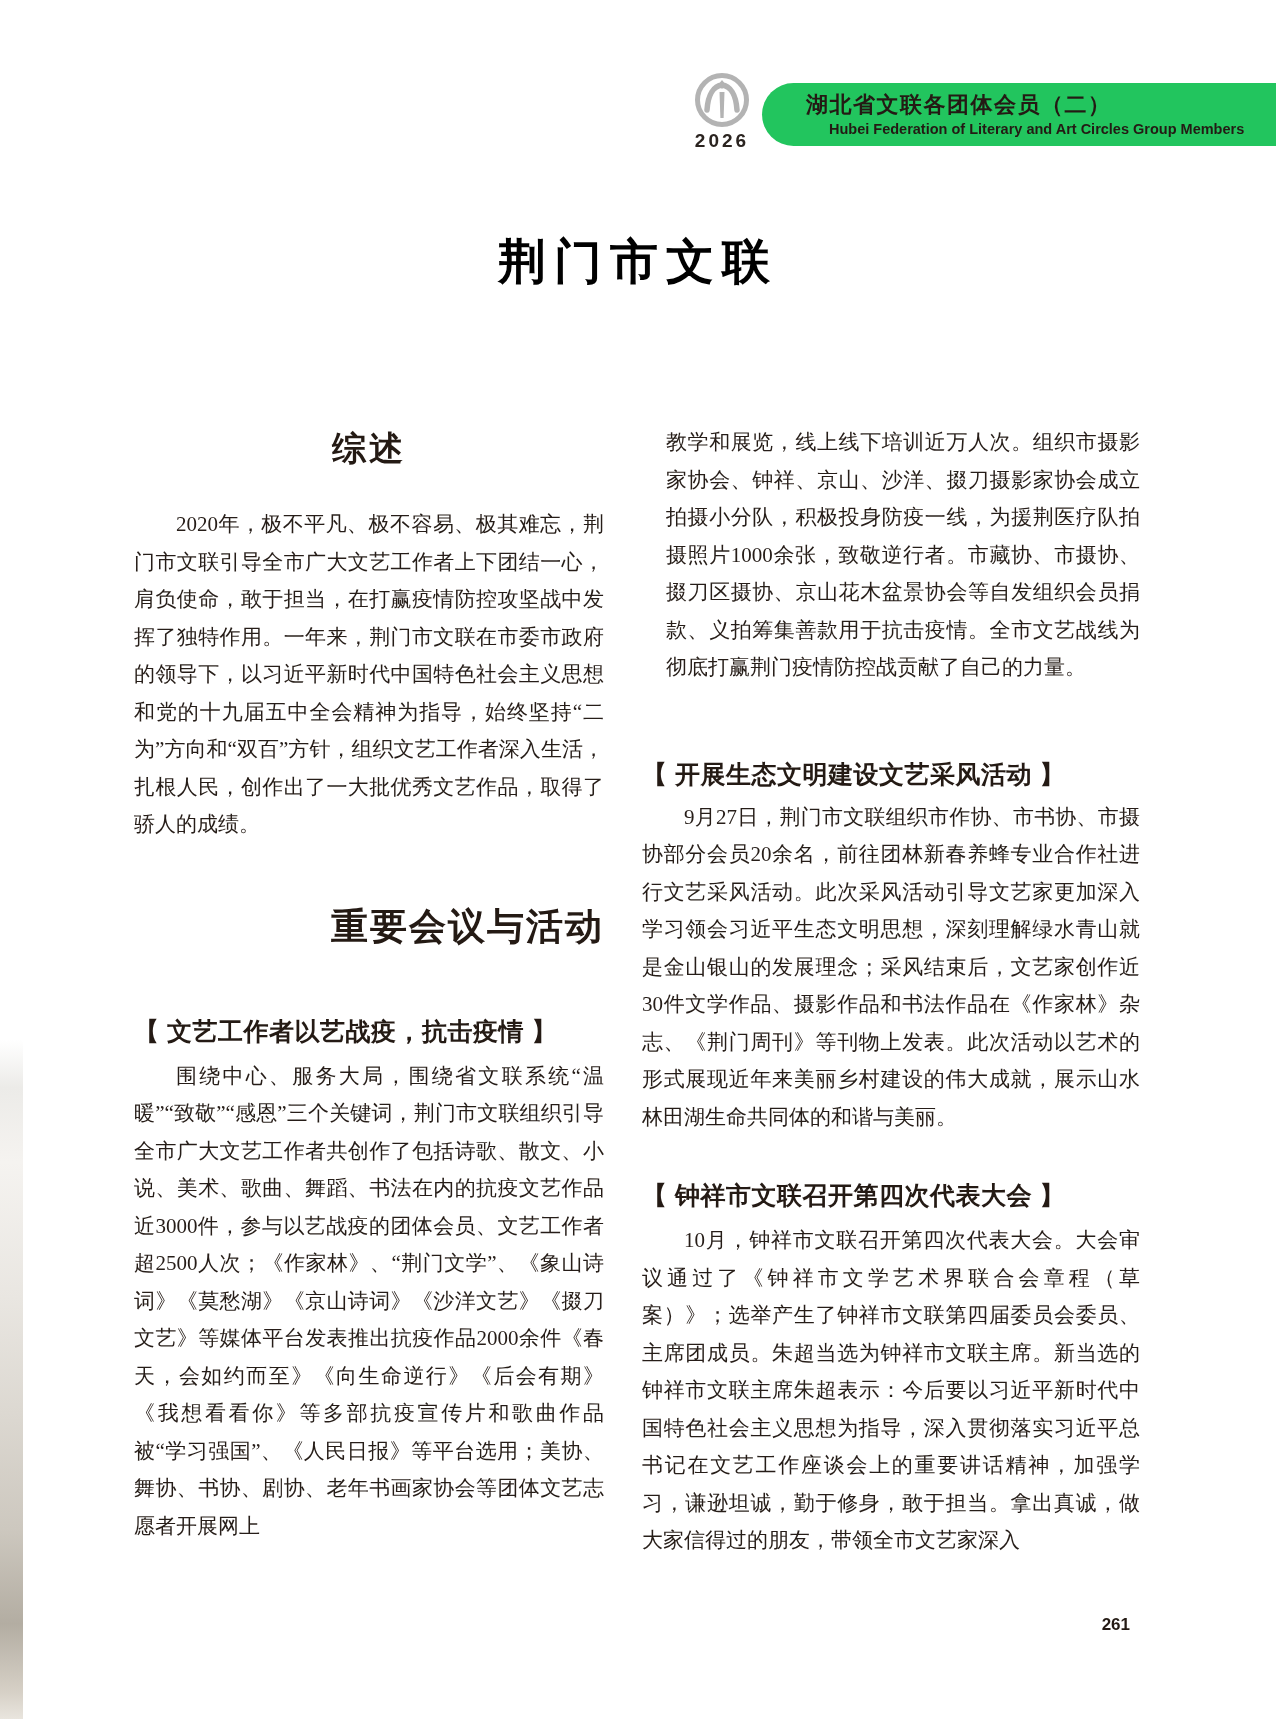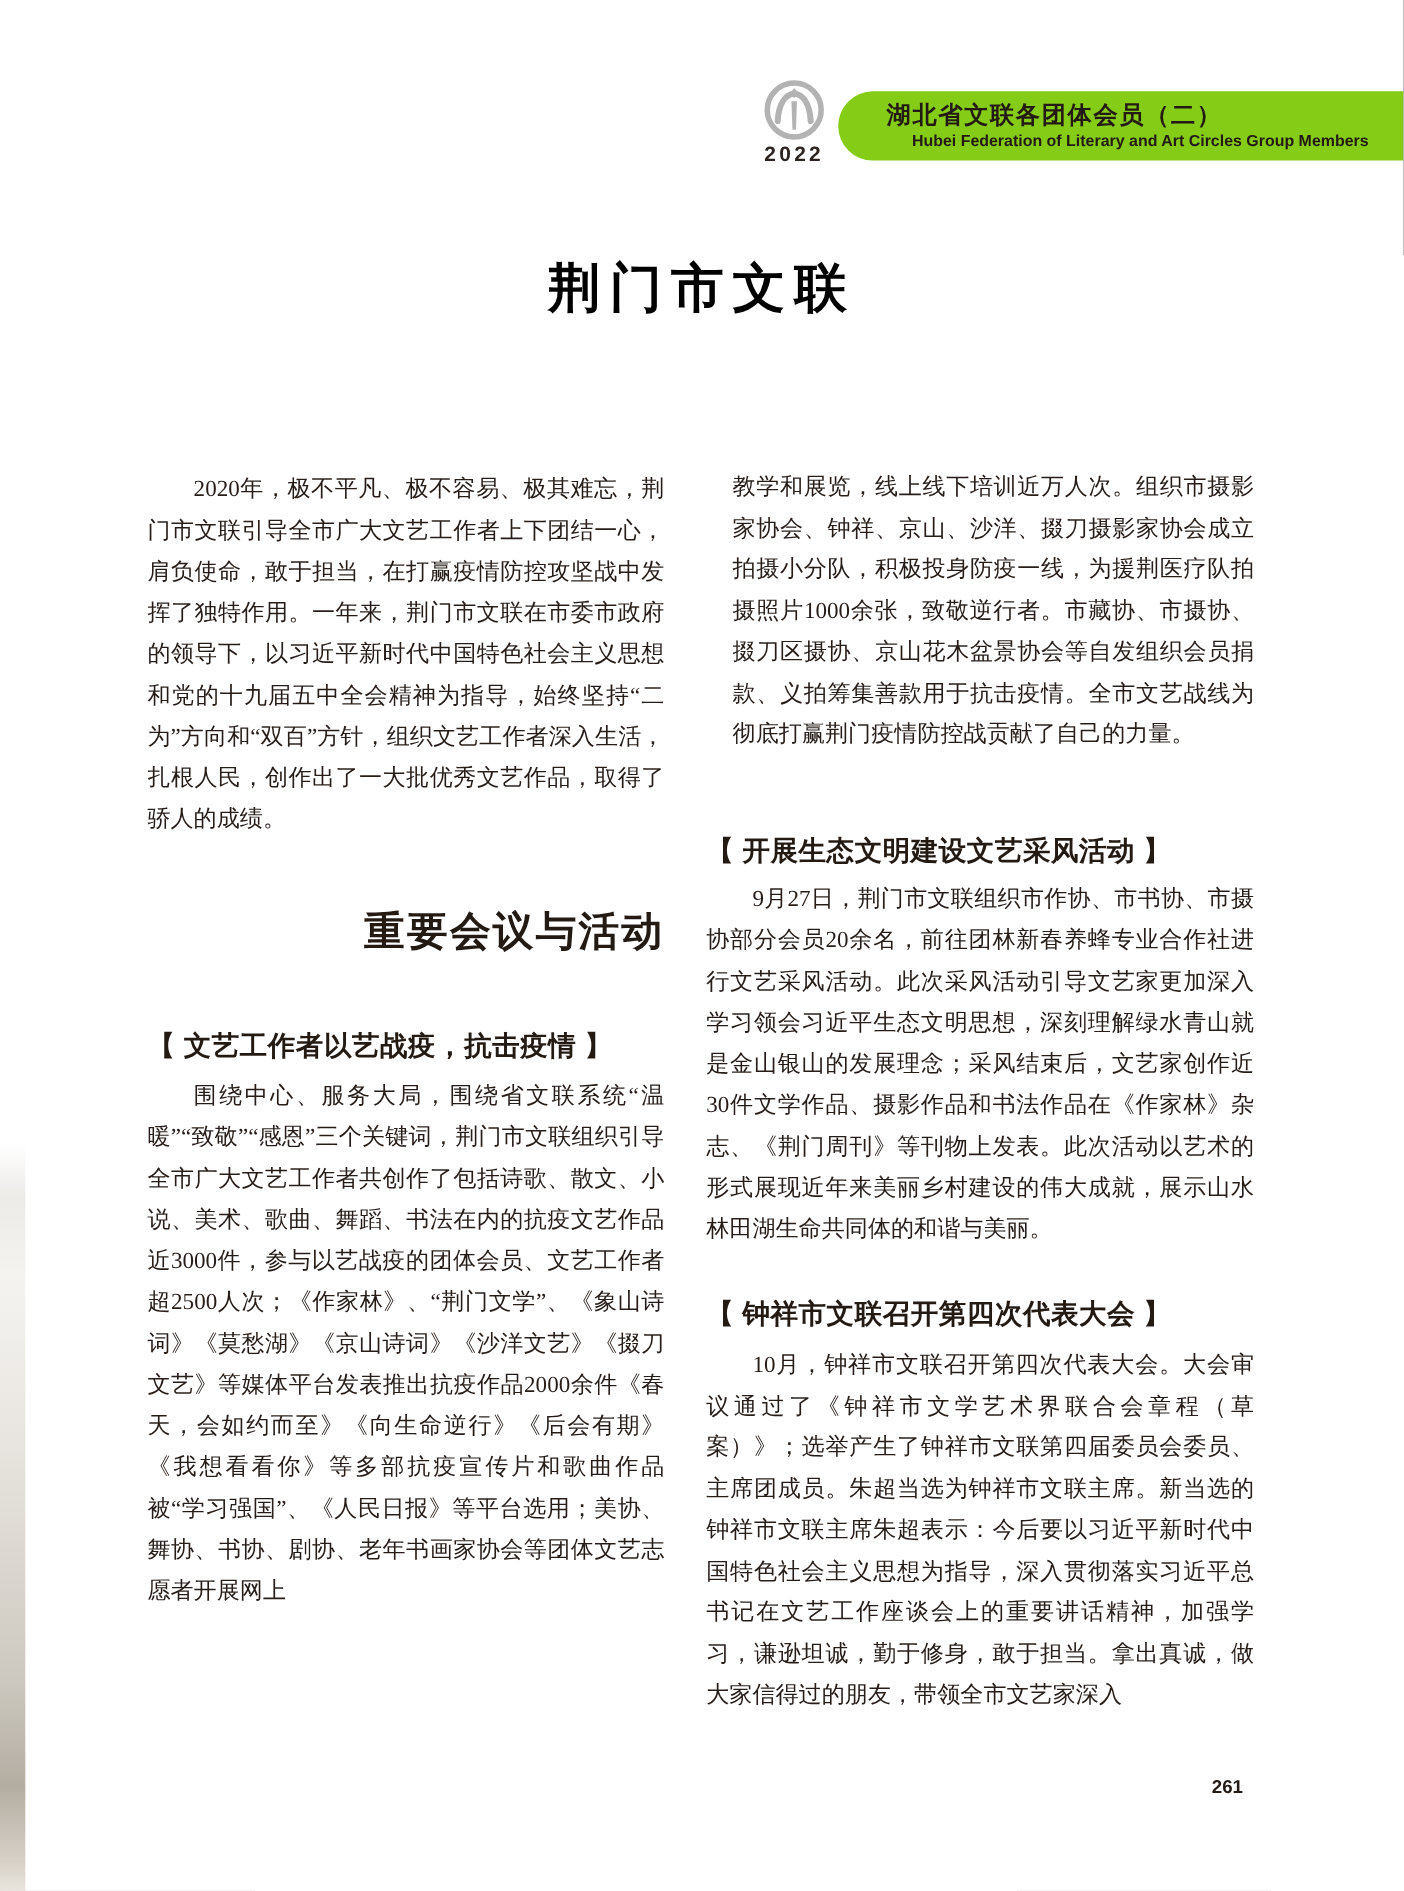--- a/index.html
+++ b/index.html
@@ -16,21 +16,21 @@
   
   .logo-wrap { position:absolute; left:684px; top:72px; width:76px; text-align:center; }
   .logo-svg { display:block; margin:0 auto; }
   .logo-year {
     margin-top:2px;
     font-family:"Liberation Sans", sans-serif;
     font-weight:bold; font-size:19px; letter-spacing:3px; color:#2b2420;
   }
   .banner {
     position:absolute; left:762px; top:83px; right:0; height:63px;
-    background:#84cc16;
+    background:#22c55e;
     border-radius:32px 0 0 32px;
     box-sizing:border-box;
     padding:7px 10px 0 44px;
   }
   .banner-cn {
     font-family:"Liberation Sans", sans-serif;
     font-weight:bold; font-size:22px; letter-spacing:1.5px; color:#241a14;
     white-space:nowrap;
   }
   .banner-en {
@@ -108,31 +108,32 @@
 
 <div class="page">
 
   <div class="logo-wrap">
     <svg class="logo-svg" width="56" height="56" viewBox="0 0 56 56">
       <circle cx="28" cy="28" r="24.5" fill="none" stroke="#b3b3b3" stroke-width="5"></circle>
       <path d="M13 38 C14 22 20 14 28 13 C36 14 42 22 43 38" fill="none" stroke="#b3b3b3" stroke-width="5.5" stroke-linecap="round"></path>
       <path d="M25.5 20 L30.5 20 L29.6 46 L26.4 46 Z" fill="#b3b3b3"></path>
       <path d="M28 8 L32 13 L28 17 L24 13 Z" fill="#b3b3b3"></path>
     </svg>
-    <div class="logo-year">2022</div>
+    <div class="logo-year">2026</div>
   </div>
 
   <div class="banner">
     <div class="banner-cn">湖北省文联各团体会员（二）</div>
     <div class="banner-en">Hubei Federation of Literary and Art Circles Group Members</div>
   </div>
 
   <h1 class="main-title">荆门市文联</h1>
 
   <div class="col col-left">
+    <h2 class="h-overview">综述</h2>
     <p>2020年，极不平凡、极不容易、极其难忘，荆门市文联引导全市广大文艺工作者上下团结一心，肩负使命，敢于担当，在打赢疫情防控攻坚战中发挥了独特作用。一年来，荆门市文联在市委市政府的领导下，以习近平新时代中国特色社会主义思想和党的十九届五中全会精神为指导，始终坚持“二为”方向和“双百”方针，组织文艺工作者深入生活，扎根人民，创作出了一大批优秀文艺作品，取得了骄人的成绩。</p>
 
     <h2 class="h-meetings">重要会议与活动</h2>
 
     <h3 class="h-sub">【 文艺工作者以艺战疫，抗击疫情 】</h3>
     <p>围绕中心、服务大局，围绕省文联系统“温暖”“致敬”“感恩”三个关键词，荆门市文联组织引导全市广大文艺工作者共创作了包括诗歌、散文、小说、美术、歌曲、舞蹈、书法在内的抗疫文艺作品近3000件，参与以艺战疫的团体会员、文艺工作者超2500人次；《作家林》、“荆门文学”、《象山诗词》《莫愁湖》《京山诗词》《沙洋文艺》《掇刀文艺》等媒体平台发表推出抗疫作品2000余件《春天，会如约而至》《向生命逆行》《后会有期》《我想看看你》等多部抗疫宣传片和歌曲作品被“学习强国”、《人民日报》等平台选用；美协、舞协、书协、剧协、老年书画家协会等团体文艺志愿者开展网上</p>
   </div>
 
   <div class="col col-right">
     <p class="no-indent">教学和展览，线上线下培训近万人次。组织市摄影家协会、钟祥、京山、沙洋、掇刀摄影家协会成立拍摄小分队，积极投身防疫一线，为援荆医疗队拍摄照片1000余张，致敬逆行者。市藏协、市摄协、掇刀区摄协、京山花木盆景协会等自发组织会员捐款、义拍筹集善款用于抗击疫情。全市文艺战线为彻底打赢荆门疫情防控战贡献了自己的力量。</p>

